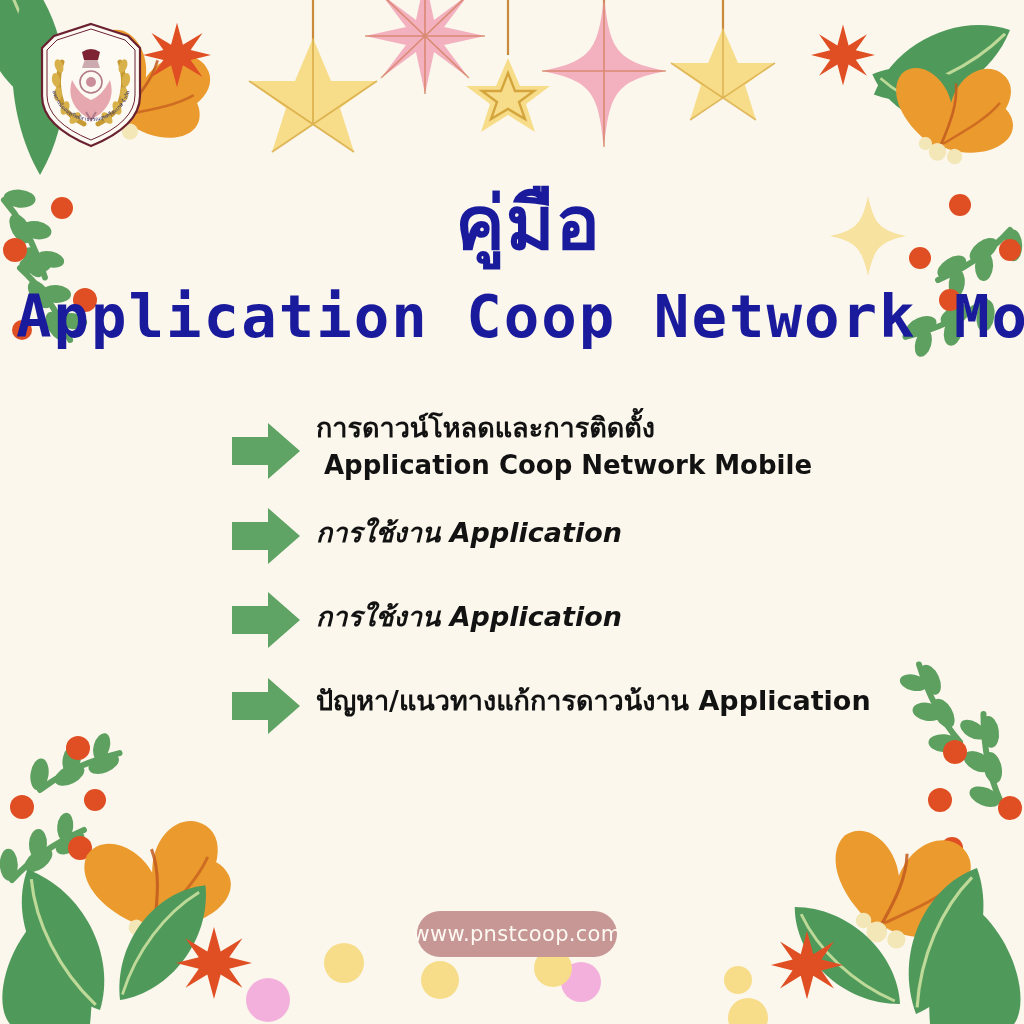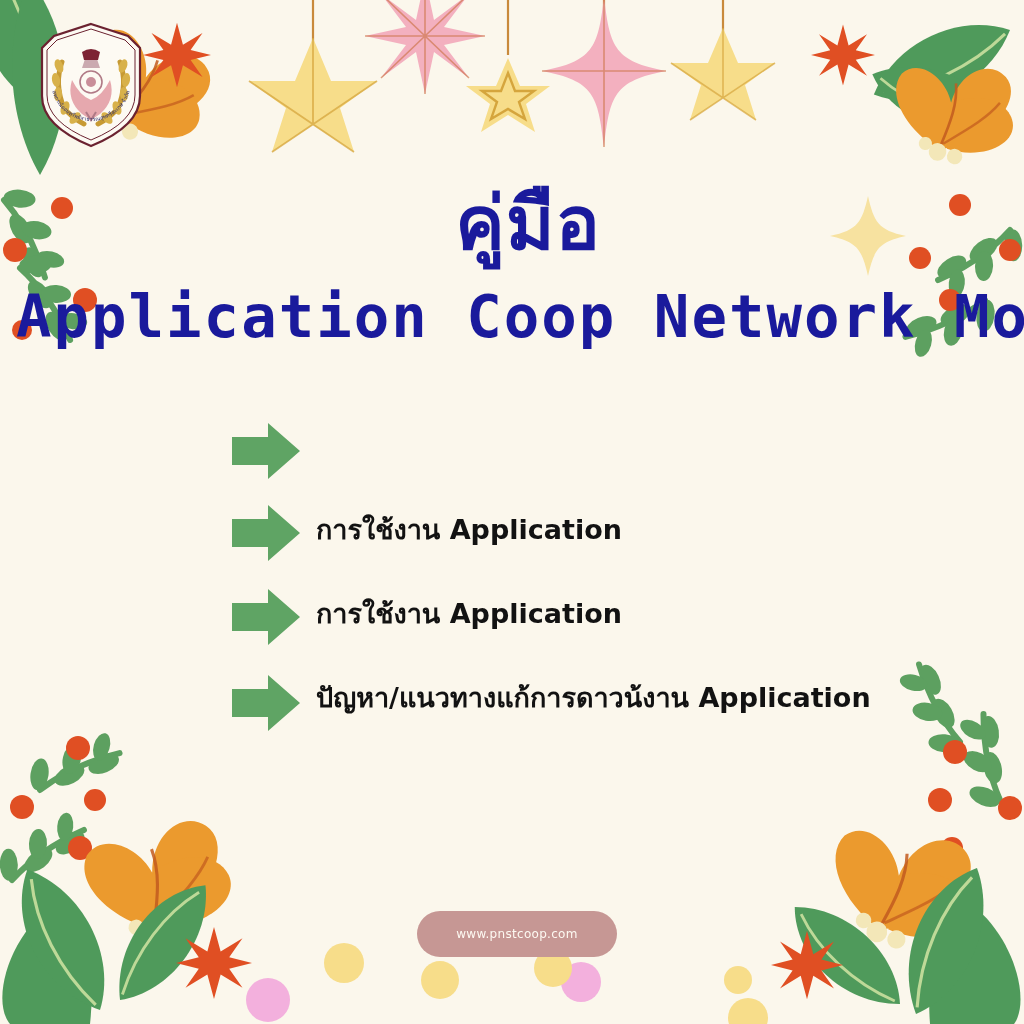--- a/index.html
+++ b/index.html
@@ -48,31 +48,31 @@
   .row.r1 .arrow{margin-top:16px;}
   .row.r2 .arrow{margin-top:2px;}
   .row.r3 .arrow{margin-top:2px;}
   .row.r4 .arrow{margin-top:2px;}
   .txt{
     font-family:"DejaVu Sans","Liberation Sans",sans-serif;
     font-size:27px;font-weight:700;color:#121212;line-height:1.42;
     padding-top:4px;
   }
   .txt .l2{display:block;padding-left:8px;font-size:26px;}
-  .row.r2 .txt,.row.r3 .txt{padding-top:10px;}
+  .row.r2 .txt,.row.r3 .txt{padding-top:10px;font-style:italic;}
   .row.r4 .txt{padding-top:8px;}
 
   
   .badge{
     position:absolute;left:417px;top:911px;
     width:200px;height:46px;border-radius:23px;
     background:#c69794;display:flex;align-items:center;justify-content:center;
   }
   .badge span{
-    color:#fdf9f2;font-size:12px;font-weight:400;letter-spacing:.3px;
+    color:#fdf9f2;font-size:21px;font-weight:400;letter-spacing:.3px;
     font-family:"DejaVu Sans","Liberation Sans",sans-serif;
   }
 </style>
 </head>
 <body>
 
 <div class="poster">
 
   <svg class="deco" viewBox="0 0 1024 1024">
     <defs>
@@ -284,20 +284,24 @@
     <div class="title-thai">คู่มือ</div>
     <div class="title-en">Application  Coop  Network  Mobile</div>
   </div>
 
   <div class="list">
 
     <div class="row r1">
       <svg class="arrow" viewBox="0 0 68 60">
         <path d="M0 16 L36 16 L36 2 L68 30 L36 58 L36 44 L0 44 Z" fill="#5fa464"></path>
       </svg>
+      <div class="txt">
+        <span>การดาวน์โหลดและการติดตั้ง</span>
+        <span class="l2">Application Coop Network Mobile</span>
+      </div>
     </div>
 
     <div class="row r2">
       <svg class="arrow" viewBox="0 0 68 60">
         <path d="M0 16 L36 16 L36 2 L68 30 L36 58 L36 44 L0 44 Z" fill="#5fa464"></path>
       </svg>
       <div class="txt">
         <span>การใช้งาน Application</span>
       </div>
     </div>

